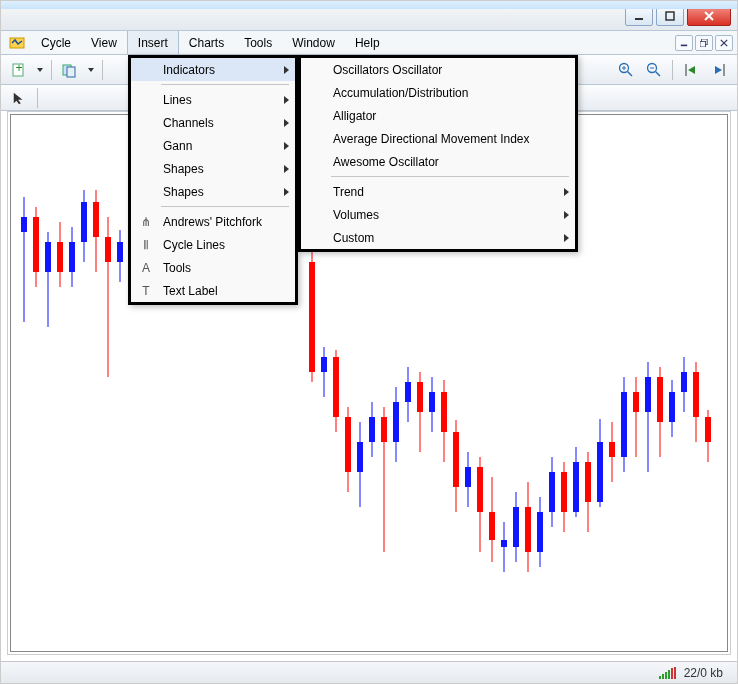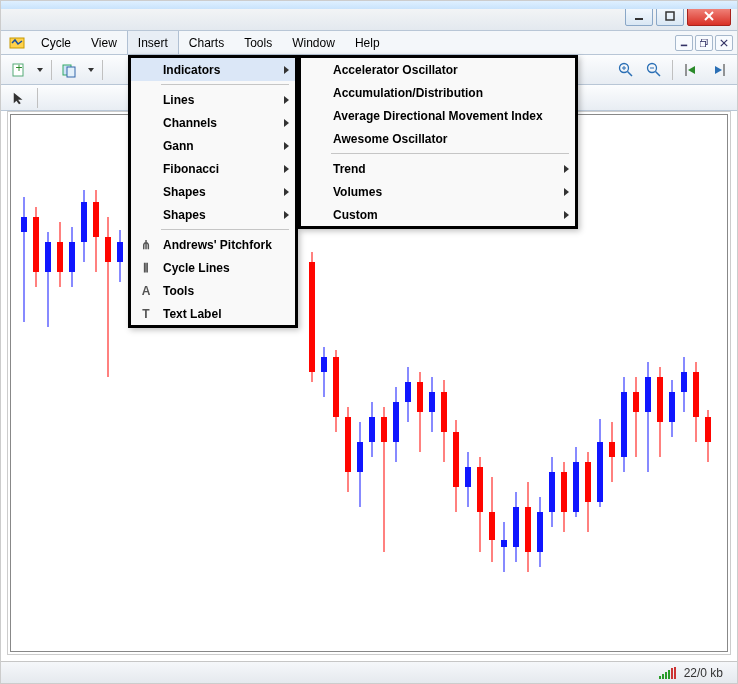--- a/index.html
+++ b/index.html
@@ -22,21 +22,21 @@
 .tool-sep { width: 1px; height: 20px; background: #c0c0c0; margin: 0 2px; }
 .tool-dd { width: 10px; display: flex; align-items: center; justify-content: center; cursor: pointer; }
 .chart-area { position: absolute; top: 84px; left: 6px; right: 6px; bottom: 28px; background: #fff; border: 1px solid #ccc; overflow: hidden; }
 .chart-area .inner-border { position: absolute; inset: 2px; border: 1px solid #888; }
 .candles { position: absolute; inset: 0; }
 .candle { position: absolute; width: 8px; }
 .candle .wick { position: absolute; left: 50%; width: 1px; transform: translateX(-0.5px); }
 .candle .body { position: absolute; left: 1px; right: 1px; }
 .candle.blue .wick, .candle.blue .body { background: #1016ff; border: 0; }
 .candle.red .wick, .candle.red .body { background: #ff0500; border: 0; }
-.menu-panel { position: absolute; background: #f9f9f9; border: 1px solid #9aa7b8; box-shadow: 2px 2px 6px rgba(0,0,0,0.25); z-index: 50; font-weight: bold; }
+.menu-panel { position: absolute; background: #f9f9f9; border: 1px solid #9aa7b8; box-shadow: 2px 2px 6px rgba(0,0,0,0.25); z-index: 50; }
 .menu-panel.border-thick { border: 3px solid #000; }
 .menu-row { height: 23px; display: flex; align-items: center; padding-left: 32px; padding-right: 20px; position: relative; cursor: pointer; white-space: nowrap; }
 .menu-row:hover, .menu-row.hl { background: #dbe7f7; }
 .menu-row .ico { position: absolute; left: 6px; width: 18px; text-align: center; color: #555; }
 .menu-row .arrow { position: absolute; right: 6px; width: 0; height: 0; border-top: 4px solid transparent; border-bottom: 4px solid transparent; border-left: 5px solid #333; }
 .menu-sep { height: 1px; background: #c6c6c6; margin: 3px 6px 3px 30px; }
 .statusbar { position: absolute; left: 0; right: 0; bottom: 0; height: 22px; background: linear-gradient(#f5f7fa, #e5e9ee); border-top: 1px solid #c6c6c6; display: flex; align-items: center; justify-content: flex-end; padding-right: 14px; gap: 8px; font-size: 11px; color: #333; }
 .signal { display: flex; align-items: flex-end; gap: 1px; height: 12px; }
 .signal span { width: 2px; background: #2a9d2a; }
 .signal span:nth-child(1){height:3px} .signal span:nth-child(2){height:5px} .signal span:nth-child(3){height:7px} .signal span:nth-child(4){height:9px} .signal span:nth-child(5){height:11px; background:#c33} .signal span:nth-child(6){height:12px; background:#c33}
@@ -373,24 +373,20 @@
       </div>
     <div class="menu-row">
         <span>Channels</span>
         <span class="arrow"></span>
       </div>
     <div class="menu-row">
         <span>Gann</span>
         <span class="arrow"></span>
       </div>
     <div class="menu-row">
-        <span>Fibonacci</span>
-        <span class="arrow"></span>
-      </div>
-    <div class="menu-row">
         <span>Shapes</span>
         <span class="arrow"></span>
       </div>
     <div class="menu-row">
         <span>Shapes</span>
         <span class="arrow"></span>
       </div>
     <div class="menu-sep"></div>
     <div class="menu-row">
         <span class="ico">⋔</span>
@@ -405,24 +401,27 @@
         <span>Tools</span>
       </div>
     <div class="menu-row">
         <span class="ico">T</span>
         <span>Text Label</span>
       </div>
   </div>
 
   <div class="menu-panel border-thick" style="left:297px; top:54px; width:280px;">
     <div class="menu-row">
-        <span>Accelerator Oscillator</span>
+        <span>Oscillators Oscillator</span>
       </div>
     <div class="menu-row">
         <span>Accumulation/Distribution</span>
+      </div>
+    <div class="menu-row">
+        <span>Alligator</span>
       </div>
     <div class="menu-row">
         <span>Average Directional Movement Index</span>
       </div>
     <div class="menu-row">
         <span>Awesome Oscillator</span>
       </div>
     <div class="menu-sep"></div>
     <div class="menu-row">
         <span>Trend</span>

